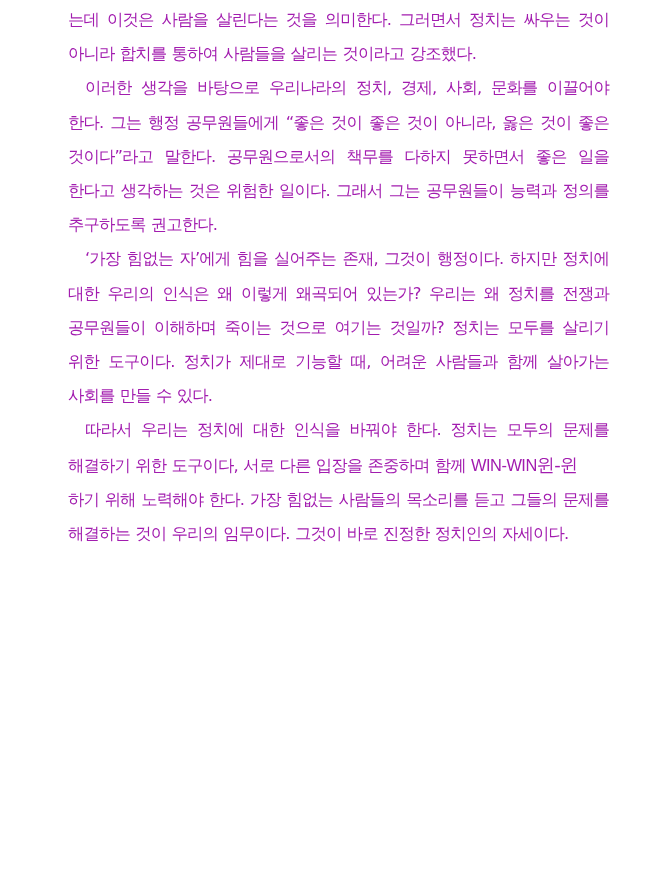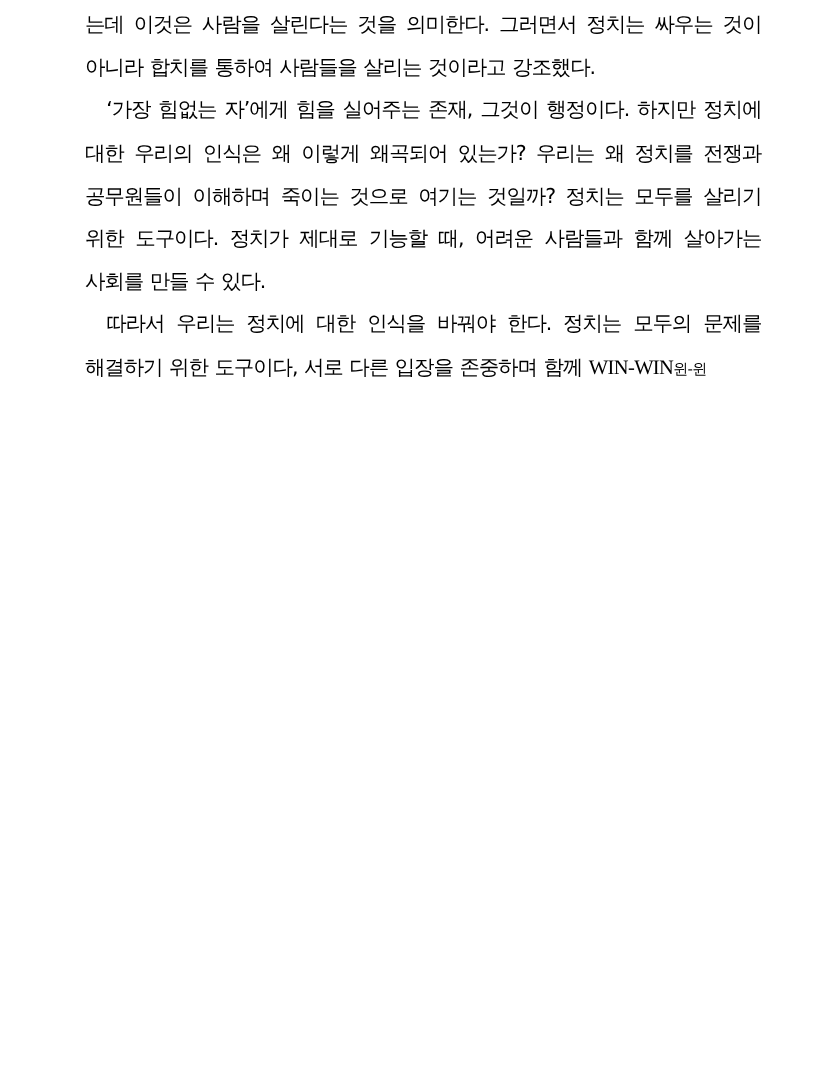--- a/index.html
+++ b/index.html
@@ -11,45 +11,46 @@
       width: 661px;
       height: 870px;
       overflow: hidden;
       position: relative;
     }
     .page {
       position: absolute;
       left: 68px;
       top: 3px;
       width: 541px;
-      color: #000000;
+      color: #a21caf;
       font-family: "DejaVu Sans", "Liberation Sans", sans-serif;
       font-size: 16.4px;
       line-height: 34.2px;
       letter-spacing: -0.9px;
       word-spacing: 1px;
     }
     .para {
       margin: 0;
       text-align: justify;
       text-align-last: left;
       word-break: keep-all;
     }
     .para.indent {
       text-indent: 17px;
     }
     .small {
-      font-size: 12px;
+      font-size: 18px;
       letter-spacing: -0.6px;
     }
     .latin {
-      font-family: Liberation Serif, serif;
+      font-family: Liberation Sans, sans-serif;
       letter-spacing: -0.5px;
     }
   </style>
 </head>
 <body>
 
 <div class="page">
   <p class="para">는데 이것은 사람을 살린다는 것을 의미한다. 그러면서 정치는 싸우는 것이 아니라 합치를 통하여 사람들을 살리는 것이라고 강조했다.</p>
+  <p class="para indent">이러한 생각을 바탕으로 우리나라의 정치, 경제, 사회, 문화를 이끌어야 한다. 그는 행정 공무원들에게 “좋은 것이 좋은 것이 아니라, 옳은 것이 좋은 것이다”라고 말한다. 공무원으로서의 책무를 다하지 못하면서 좋은 일을 한다고 생각하는 것은 위험한 일이다. 그래서 그는 공무원들이 능력과 정의를 추구하도록 권고한다.</p>
   <p class="para indent">‘가장 힘없는 자’에게 힘을 실어주는 존재, 그것이 행정이다. 하지만 정치에 대한 우리의 인식은 왜 이렇게 왜곡되어 있는가? 우리는 왜 정치를 전쟁과 공무원들이 이해하며 죽이는 것으로 여기는 것일까? 정치는 모두를 살리기 위한 도구이다. 정치가 제대로 기능할 때, 어려운 사람들과 함께 살아가는 사회를 만들 수 있다.</p>
-  <p class="para indent"><span>따라서 우리는 정치에 대한 인식을 바꿔야 한다. 정치는 모두의 문제를 해결하기 위한 도구이다, 서로 다른 입장을 존중하며 함께 </span><span class="latin">WIN-WIN</span><span class="small">윈-윈</span><br></p>
+  <p class="para indent"><span>따라서 우리는 정치에 대한 인식을 바꿔야 한다. 정치는 모두의 문제를 해결하기 위한 도구이다, 서로 다른 입장을 존중하며 함께 </span><span class="latin">WIN-WIN</span><span class="small">윈-윈</span><br><span>하기 위해 노력해야 한다. 가장 힘없는 사람들의 목소리를 듣고 그들의 문제를 해결하는 것이 우리의 임무이다. 그것이 바로 진정한 정치인의 자세이다.</span></p>
 </div>
 
 </body></html>

